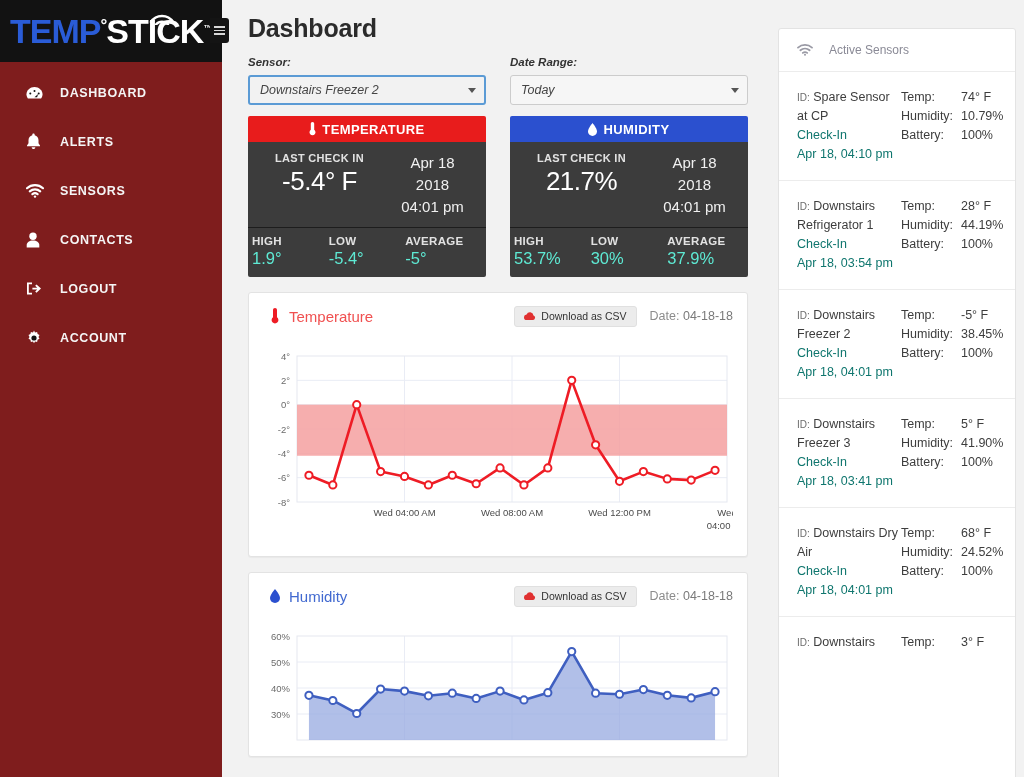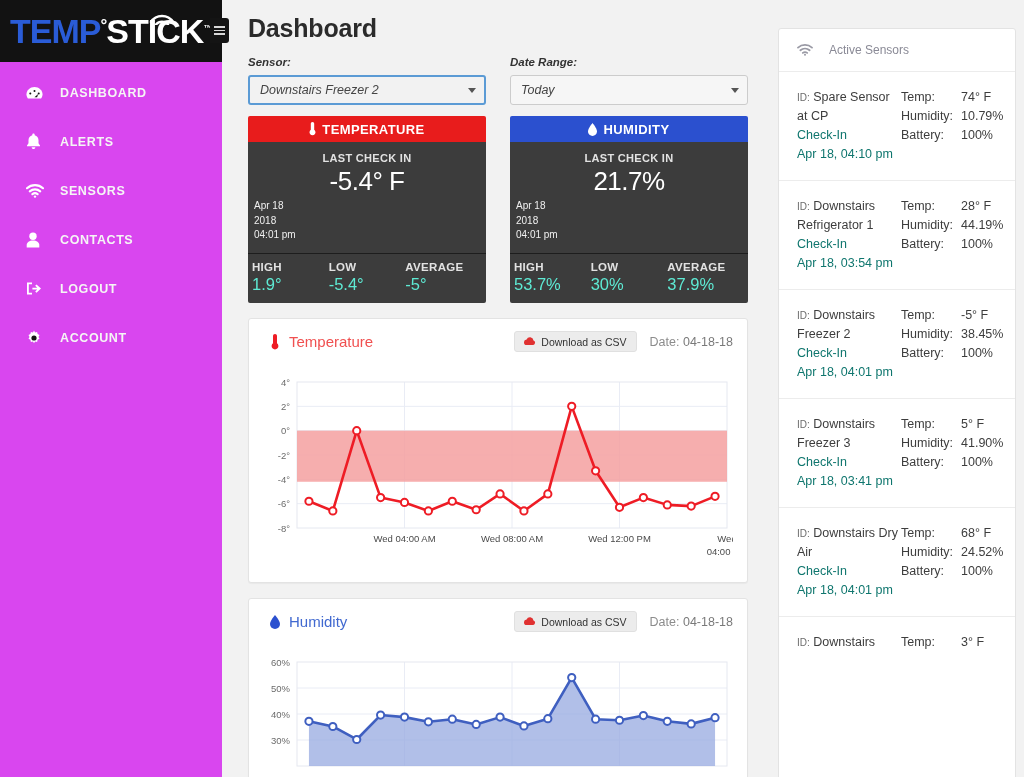--- a/index.html
+++ b/index.html
@@ -7,21 +7,21 @@
     width: 1024px; height: 777px;
     font-family: "Liberation Sans", sans-serif;
     background: #f2f2f2;
     overflow: hidden;
   }
   .app { position: relative; width: 1024px; height: 777px; display: flex; }
 
   
   .sidebar {
     width: 222px; min-width: 222px; height: 777px;
-    background: #d946ef;
+    background: #7f1d1d;
     position: relative;
     z-index: 5;
   }
   .logo-wrap {
     height: 62px; background: #121212;
     display: flex; align-items: center; padding-left: 10px;
     position: relative;
   }
   .logo { font-weight: bold; font-size: 34px; letter-spacing: -1px; line-height: 1; position: relative; }
   .logo .temp { color: #2a5cd7; }
@@ -104,28 +104,27 @@
   .card { width: 238px; border-radius: 2px; overflow: hidden; }
   .card-head {
     height: 26px; display: flex; align-items: center; justify-content: center;
     gap: 6px; color: #fff; font-weight: bold; font-size: 13px;
     letter-spacing: 0.4px;
   }
   .card-head svg { display: block; }
   .card-body {
     background: #3c3c3c; display: flex; padding: 8px 6px 10px 6px;
     border-bottom: 1px solid #1d1d1d;
-    flex-direction: column;
   }
   .cb-left { flex: 1; text-align: center; padding-top: 2px; }
   .cb-lci { color: #e2e2e2; font-size: 11px; font-weight: bold; letter-spacing: 0.3px; }
   .cb-big { color: #fff; font-size: 26px; font-weight: normal; margin-top: 2px; letter-spacing: -0.5px; }
   .cb-right {
-    width: 95px; color: #f0f0f0;
-    font-size: 10px; line-height: 1.45; padding-top: 2px;
+    width: 95px; text-align: center; color: #f0f0f0;
+    font-size: 15px; line-height: 1.45; padding-top: 2px;
   }
   .card-foot {
     background: #3c3c3c; display: flex; padding: 7px 4px 9px 4px;
   }
   .cf-col { flex: 1; text-align: left; }
   .cf-h { color: #e2e2e2; font-size: 11.5px; font-weight: bold; letter-spacing: 0.3px; }
   .cf-v { color: #5eead4; font-size: 16.5px; margin-top: 2px; }
 
   
   .panel {

